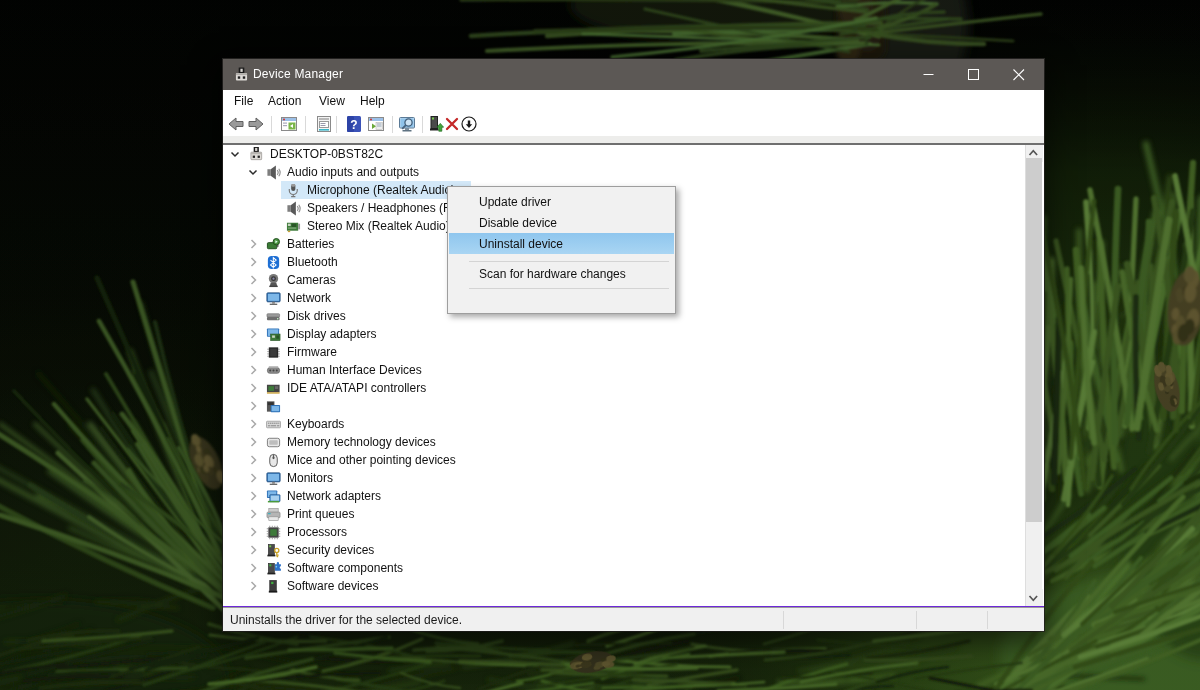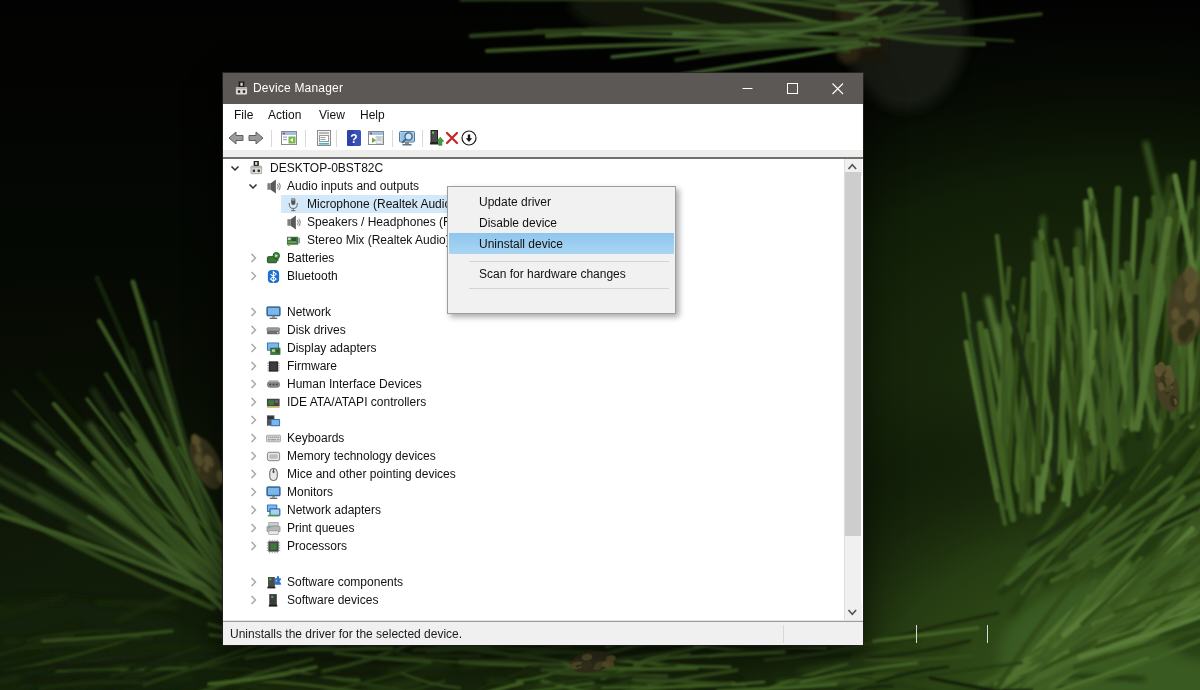--- a/index.html
+++ b/index.html
@@ -1,19 +1,19 @@
 <!DOCTYPE html>
 <html><head>
 <meta charset="utf-8">
 <style>
 html,body{margin:0;padding:0;}
 body{width:1200px;height:690px;overflow:hidden;position:relative;background:#060904;font-family:"Liberation Sans",sans-serif;}
 #bgwrap{position:absolute;left:0;top:0;width:1200px;height:690px;}
 
-#win{position:absolute;left:223px;top:73px;width:640px;height:572px;background:#e5e5e5;box-shadow:0 10px 26px 4px rgba(0,0,0,0.5), 0 0 0 1px rgba(48,46,44,0.85);}
+#win{position:absolute;left:223px;top:59px;width:821px;height:572px;background:#6d28d9;box-shadow:0 10px 26px 4px rgba(0,0,0,0.5), 0 0 0 1px rgba(48,46,44,0.85);}
 #titlebar{position:absolute;left:0;top:0;width:100%;height:31px;background:#5c5855;color:#fff;}
 #titleicon{position:absolute;left:12px;top:8px;}
 #titletext{position:absolute;left:30px;top:8px;font-size:12px;color:#fff;letter-spacing:0.2px;}
 .capbtn{position:absolute;top:0;width:45px;height:31px;}
 #btnmin{right:90px;}#btnmax{right:45px;}#btnclose{right:0;}
 
 #menubar{position:absolute;left:0;top:31px;width:100%;height:23px;background:#fff;font-size:12px;color:#111;border-bottom:1px solid #f5f5f5;}
 #menubar span{position:absolute;top:4px;}
 
 #toolbar{position:absolute;left:0;top:54px;width:100%;height:23px;background:#fff;}
@@ -897,20 +897,33 @@
 <div class="row" style="top:108px">
         <svg class="chev" style="left:24px" viewBox="0 0 12 12">
           <path d="M4.5 2L8.5 6l-4 4" fill="none" stroke="#a8a8a8" stroke-width="1.5"></path>
         </svg>
         <svg class="ric" style="left:43px" viewBox="0 0 16 16">
           <rect x="2" y="1" width="12" height="14" rx="4" fill="#1e6fd4"></rect>
 <path d="M7.8 2.8v10.4l3-2.6-6-5.2m6 0l-6 5.2 3 2.6V2.8z" fill="none" stroke="#fff" stroke-width="1.1"></path>
         </svg>
         <span class="lbl" style="left:64px">Bluetooth</span>
       </div>
+<div class="row" style="top:126px">
+        <svg class="chev" style="left:24px" viewBox="0 0 12 12">
+          <path d="M4.5 2L8.5 6l-4 4" fill="none" stroke="#a8a8a8" stroke-width="1.5"></path>
+        </svg>
+        <svg class="ric" style="left:43px" viewBox="0 0 16 16">
+          <circle cx="8" cy="6" r="5" fill="#777"></circle>
+          <circle cx="8" cy="6" r="2.6" fill="#333"></circle>
+          <circle cx="8" cy="6" r="1.2" fill="#88a"></circle>
+<path d="M5 10.5L4 14h8l-1-3.5z" fill="#555"></path>
+          <rect x="3.5" y="13.5" width="9" height="1.5" fill="#444"></rect>
+        </svg>
+        <span class="lbl" style="left:64px">Cameras</span>
+      </div>
 <div class="row" style="top:144px">
         <svg class="chev" style="left:24px" viewBox="0 0 12 12">
           <path d="M4.5 2L8.5 6l-4 4" fill="none" stroke="#a8a8a8" stroke-width="1.5"></path>
         </svg>
         <svg class="ric" style="left:43px" viewBox="0 0 16 16">
           <rect x="1" y="2" width="14" height="9.5" rx="0.8" fill="#2f72b8" stroke="#1d4b7c"></rect>
 <rect x="2" y="3" width="12" height="7.5" fill="#7db7e8"></rect>
 <rect x="6.5" y="11.5" width="3" height="2" fill="#888"></rect>
           <rect x="4" y="13.5" width="8" height="1.4" fill="#666"></rect>
         </svg>
@@ -1068,20 +1081,33 @@
 <div class="row" style="top:378px">
         <svg class="chev" style="left:24px" viewBox="0 0 12 12">
           <path d="M4.5 2L8.5 6l-4 4" fill="none" stroke="#a8a8a8" stroke-width="1.5"></path>
         </svg>
         <svg class="ric" style="left:43px" viewBox="0 0 16 16">
           <rect x="2.5" y="2.5" width="11" height="11" fill="#444"></rect>
 <rect x="4.5" y="4.5" width="7" height="7" fill="#3e7a3a"></rect>
 <path d="M4 0.8v1.5M6.7 0.8v1.5M9.4 0.8v1.5M12 0.8v1.5M4 13.7v1.5M6.7 13.7v1.5M9.4 13.7v1.5M12 13.7v1.5M0.8 4h1.5M0.8 6.7h1.5M0.8 9.4h1.5M0.8 12h1.5M13.7 4h1.5M13.7 6.7h1.5M13.7 9.4h1.5M13.7 12h1.5" stroke="#888" stroke-width="0.9"></path>
         </svg>
         <span class="lbl" style="left:64px">Processors</span>
+      </div>
+<div class="row" style="top:396px">
+        <svg class="chev" style="left:24px" viewBox="0 0 12 12">
+          <path d="M4.5 2L8.5 6l-4 4" fill="none" stroke="#a8a8a8" stroke-width="1.5"></path>
+        </svg>
+        <svg class="ric" style="left:43px" viewBox="0 0 16 16">
+          <rect x="2.5" y="1.5" width="6.5" height="11" fill="#4a4a4a" stroke="#222" stroke-width="0.6"></rect>
+<rect x="3.5" y="2.5" width="2" height="2" fill="#77c94f"></rect>
+          <rect x="1.5" y="12.5" width="8.5" height="1.8" fill="#222"></rect>
+<circle cx="11.5" cy="8" r="2.2" fill="none" stroke="#c8a022" stroke-width="1.4"></circle>
+<path d="M11.5 10v4.5M11.5 13h2M11.5 14.5h1.5" stroke="#c8a022" stroke-width="1.3"></path>
+        </svg>
+        <span class="lbl" style="left:64px">Security devices</span>
       </div>
 <div class="row" style="top:414px">
         <svg class="chev" style="left:24px" viewBox="0 0 12 12">
           <path d="M4.5 2L8.5 6l-4 4" fill="none" stroke="#a8a8a8" stroke-width="1.5"></path>
         </svg>
         <svg class="ric" style="left:43px" viewBox="0 0 16 16">
           <rect x="2.5" y="2.5" width="6.5" height="10" fill="#4a4a4a" stroke="#222" stroke-width="0.6"></rect>
 <rect x="3.5" y="3.5" width="2.2" height="2.2" fill="#3fae3f"></rect>
           <rect x="1.5" y="12.5" width="8.5" height="1.8" fill="#222"></rect>
 <path d="M9.5 3.5h2v-1.2a1.2 1.2 0 0 1 2.4 0v1.2h2v2.2a1.3 1.3 0 0 0 0 2.6v2.2h-6.4z" fill="#2f72c8"></path>

